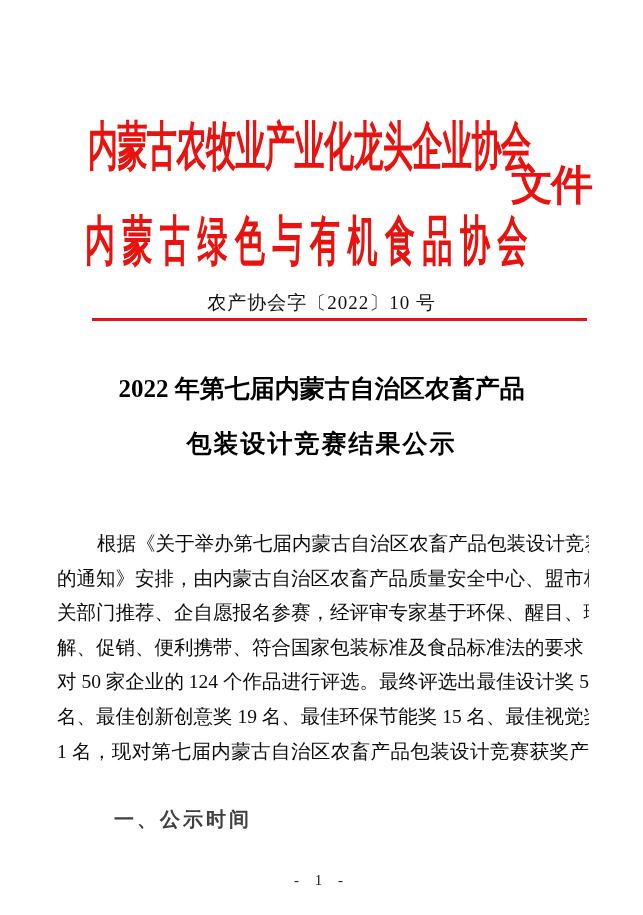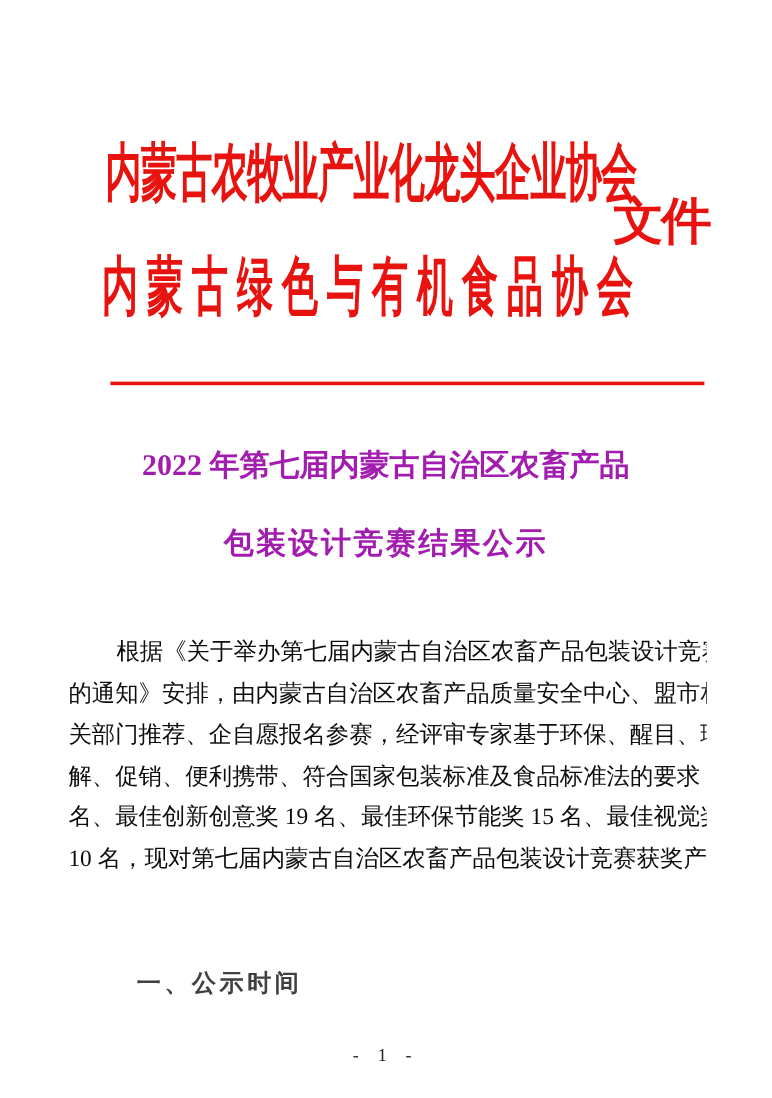--- a/index.html
+++ b/index.html
@@ -67,24 +67,24 @@
   }
 
   
   .doc-title {
     position: absolute;
     left: 0; top: 374px;
     width: 100%;
     text-align: center;
     font-weight: bold;
     font-size: 25px;
-    color: #a21caf;
+    color: #000000;
   }
   .doc-title .t1 { line-height: 30px; }
-  .doc-title .t2 { line-height: 30px; margin-top: 35px; letter-spacing: 2px; }
+  .doc-title .t2 { line-height: 30px; margin-top: 25px; letter-spacing: 2px; }
 
   
   .body-text {
     position: absolute;
     left: 57px; top: 527px;
     width: 532px;
     font-size: 19.5px;
     line-height: 34.6px;
     color: #0d0d0d;
   }
@@ -128,34 +128,36 @@
 <body>
 
 <div class="page">
 
   <header>
     <div class="org-line org-line-1">内蒙古农牧业产业化龙头企业协会</div>
     <div class="org-line org-line-2">内蒙古绿色与有机食品协会</div>
     <div class="doc-word">文件</div>
   </header>
 
+  <div class="doc-number">农产协会字〔2022〕10 号</div>
 
   <div class="red-rule"></div>
 
   <h1 class="doc-title">
     <div class="t1">2022 年第七届内蒙古自治区农畜产品</div>
     <div class="t2">包装设计竞赛结果公示</div>
   </h1>
 
   <div class="body-text">
       <div class="body-line indent">根据《关于举办第七届内蒙古自治区农畜产品包装设计竞赛</div>
       <div class="body-line">的通知》安排，由内蒙古自治区农畜产品质量安全中心、盟市相</div>
       <div class="body-line">关部门推荐、企自愿报名参赛，经评审专家基于环保、醒目、理</div>
       <div class="body-line">解、促销、便利携带、符合国家包装标准及食品标准法的要求，</div>
+      <div class="body-line">对 50 家企业的 124 个作品进行评选。最终评选出最佳设计奖 5</div>
       <div class="body-line">名、最佳创新创意奖 19 名、最佳环保节能奖 15 名、最佳视觉奖</div>
-      <div class="body-line">10 名，现对第七届内蒙古自治区农畜产品包装设计竞赛获奖产</div>
+      <div class="body-line">1 名，现对第七届内蒙古自治区农畜产品包装设计竞赛获奖产</div>
     </div>
 
   <div class="section-heading">一、公示时间</div>
 
   <div class="page-number">- 1 -</div>
 
 </div>
 
 </body></html>

